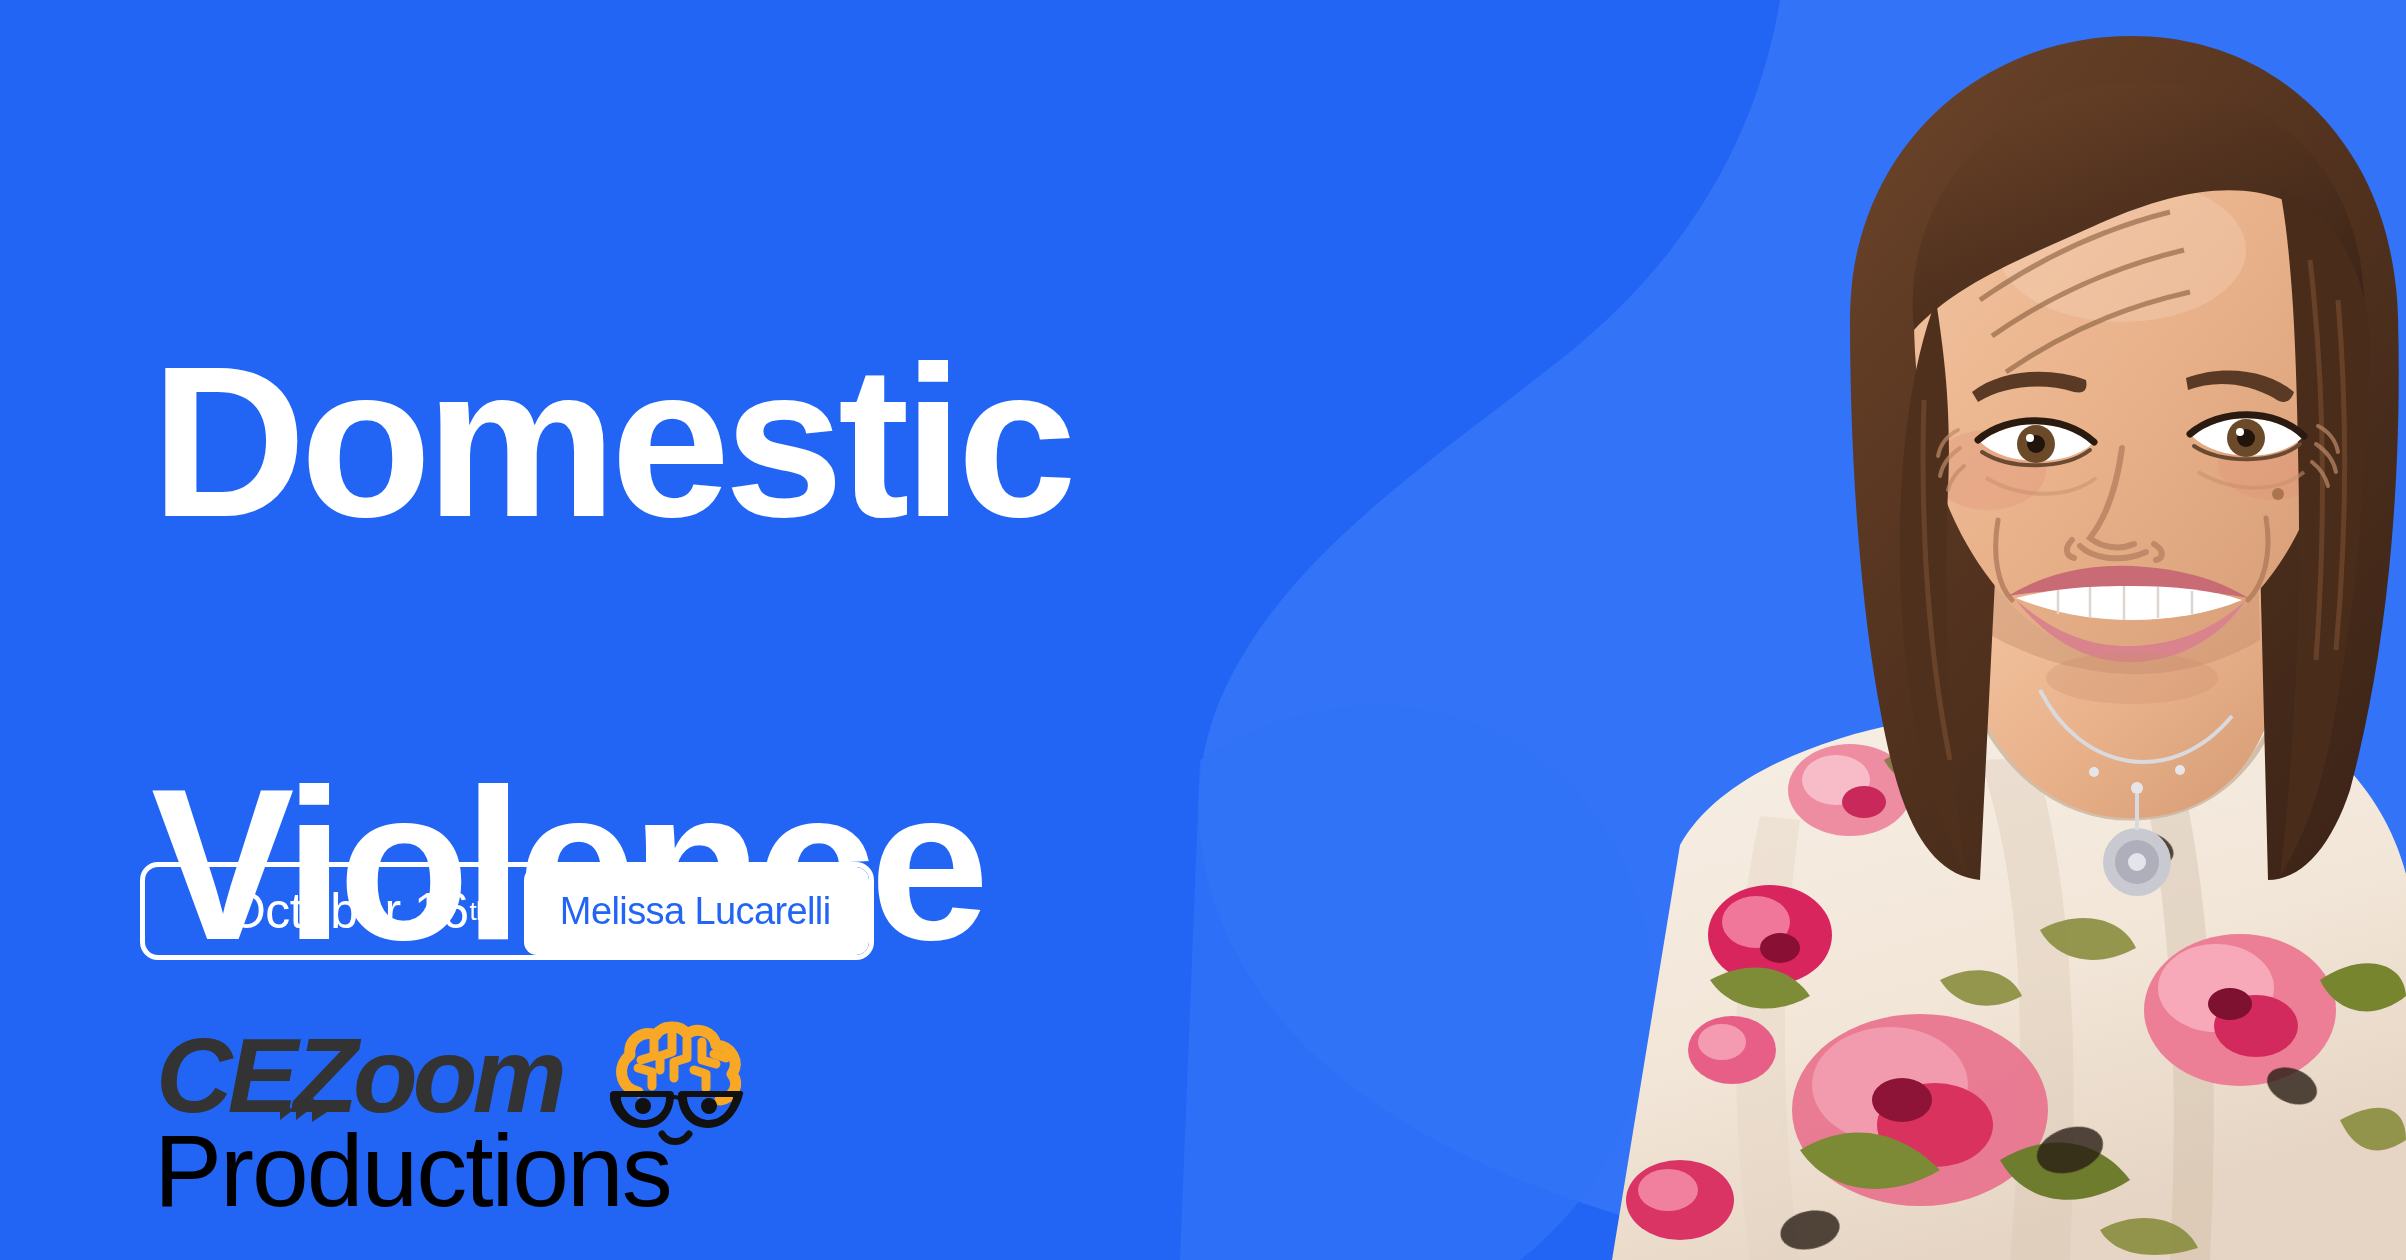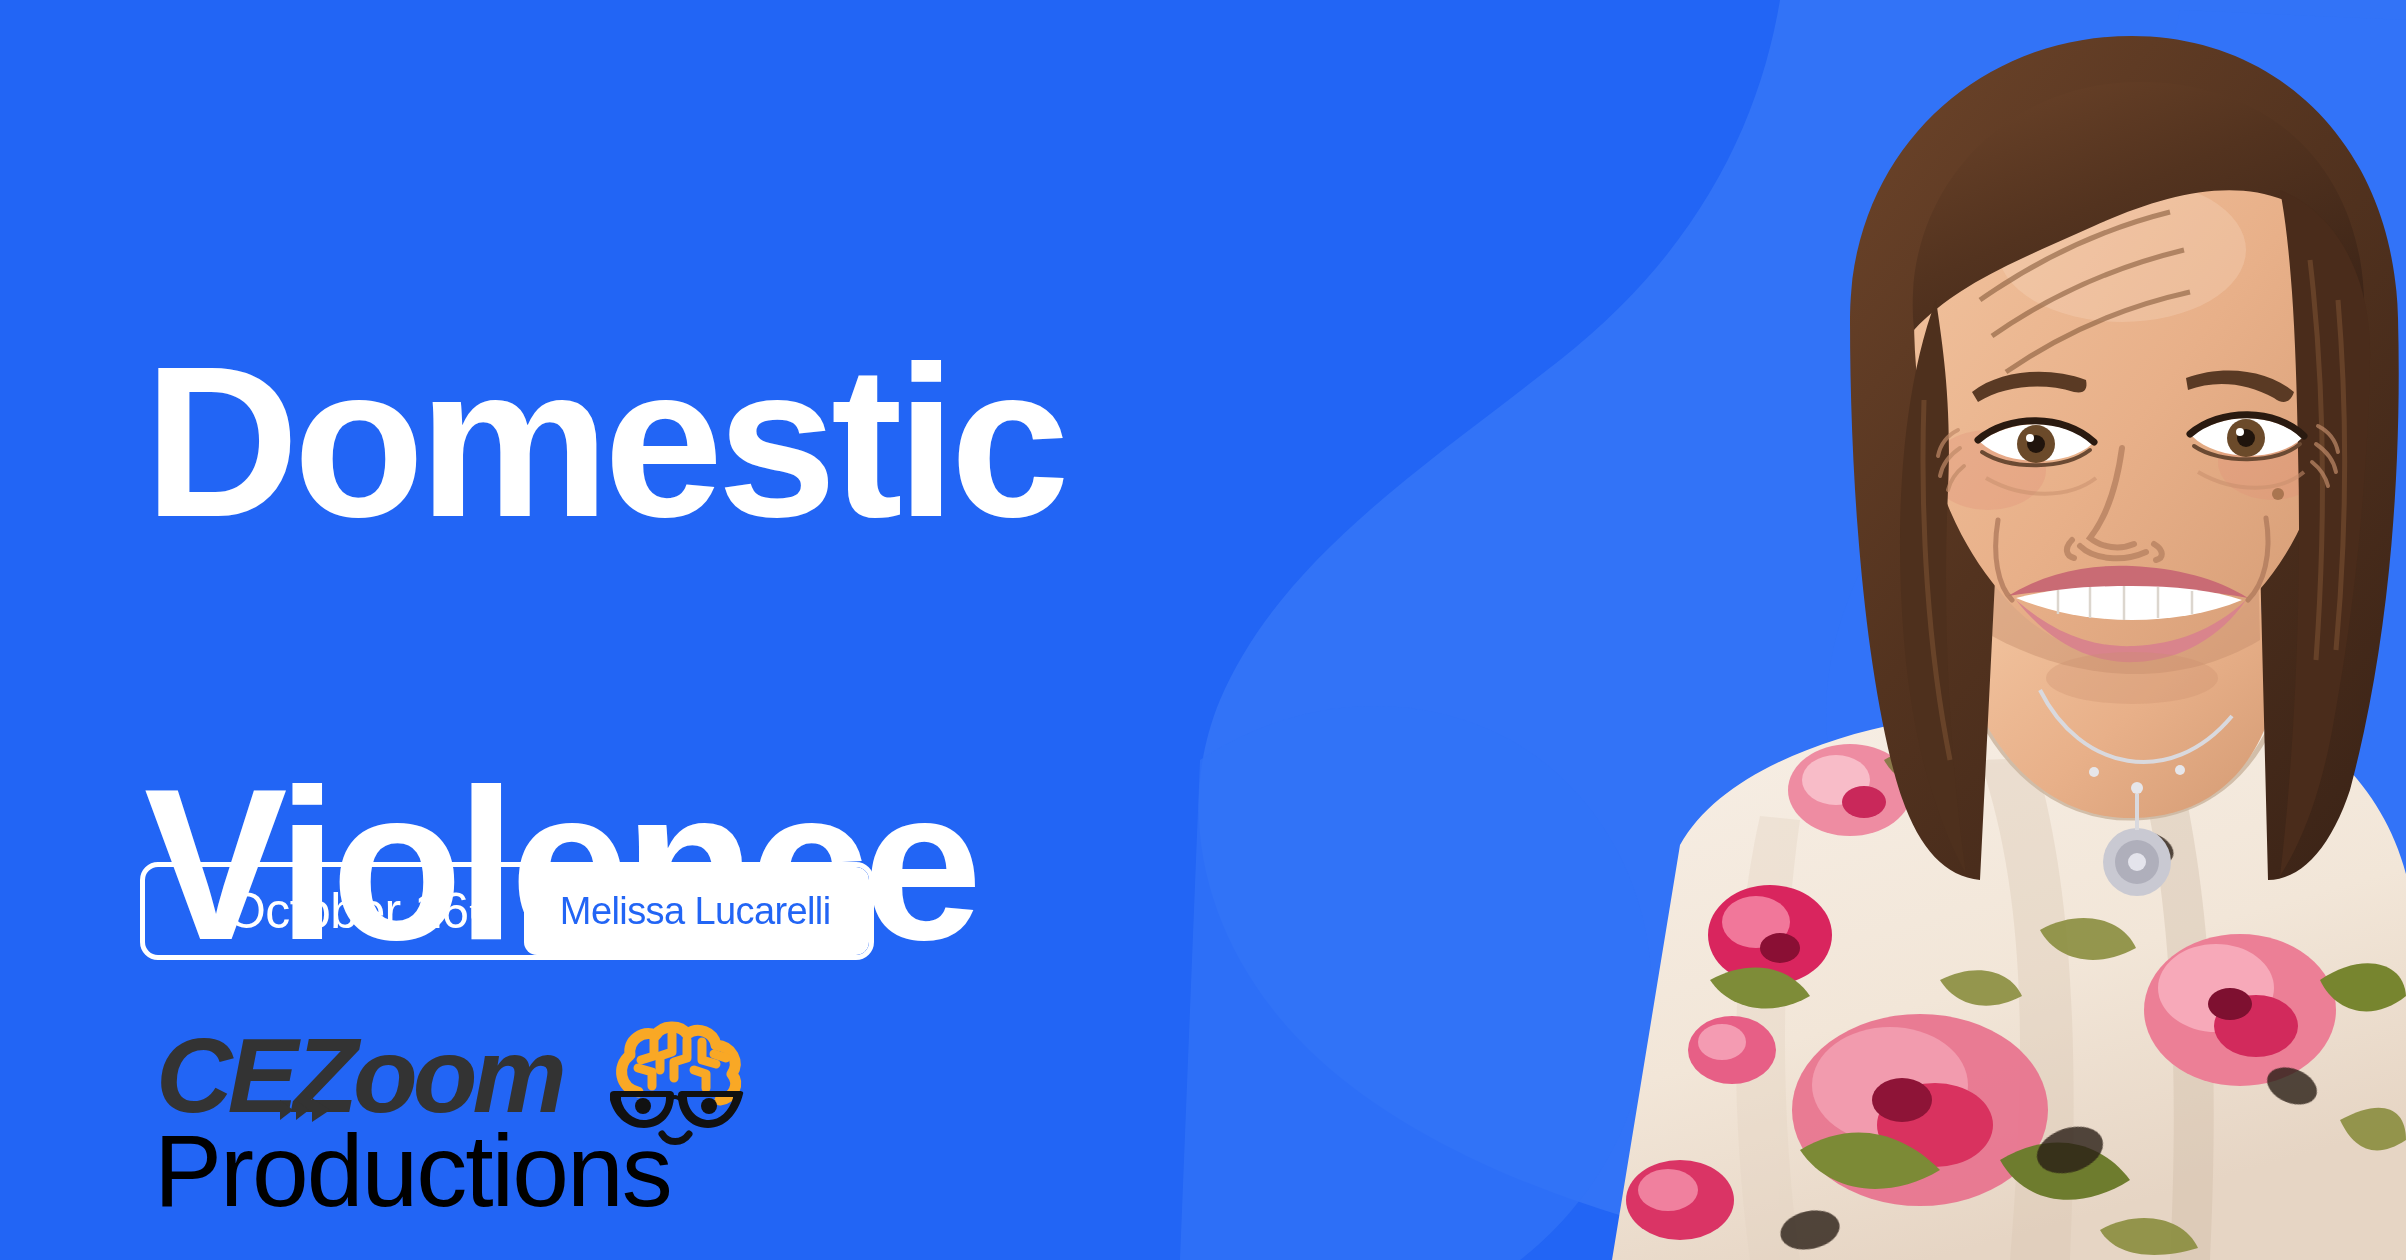--- a/index.html
+++ b/index.html
@@ -16,21 +16,21 @@
     overflow:hidden;
     background:#2265F5;
   }
 
   
   .bg-layer{ position:absolute; inset:0; width:100%; height:100%; }
 
   
   .headline{
     position:absolute;
-    left:144px; top:124px;
+    left:151px; top:124px;
     width:1180px;
     color:#FFFFFF;
     font-family:"Liberation Sans", sans-serif;
     font-weight:bold;
     font-size:215px;
     line-height:0.985;
     letter-spacing:-6px;
     white-space:pre-line;
     -webkit-font-smoothing:antialiased;
   }

